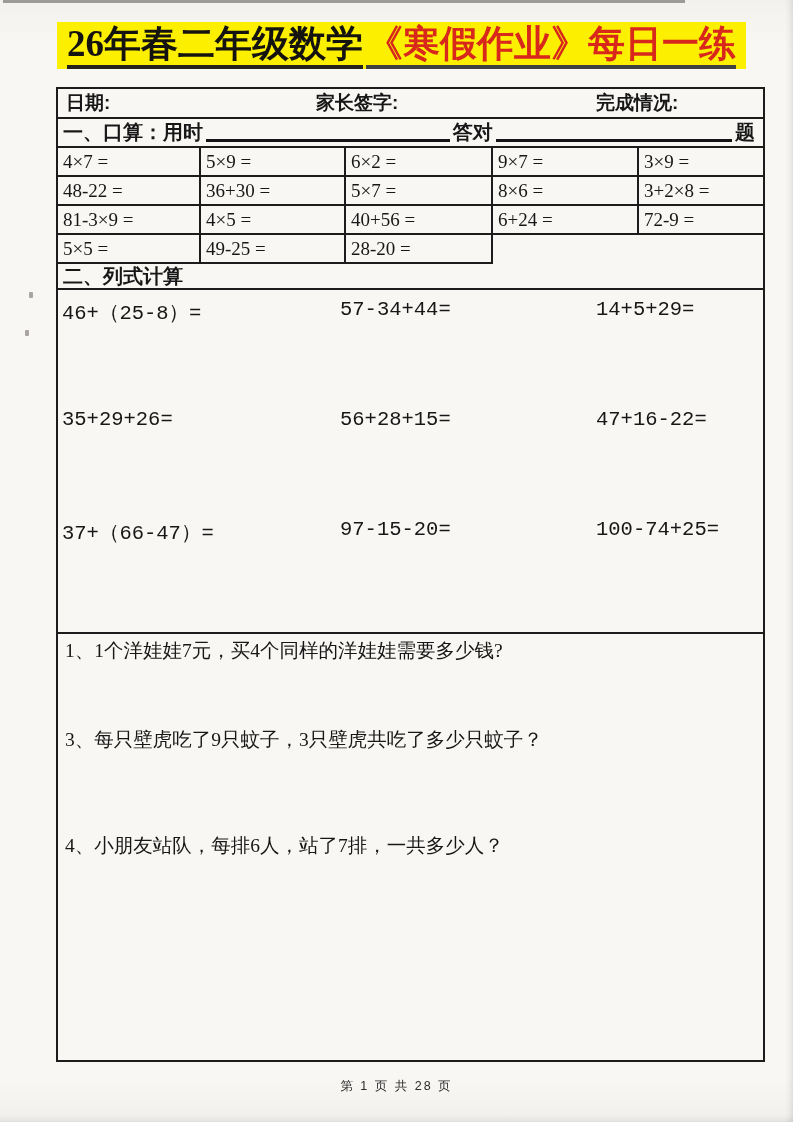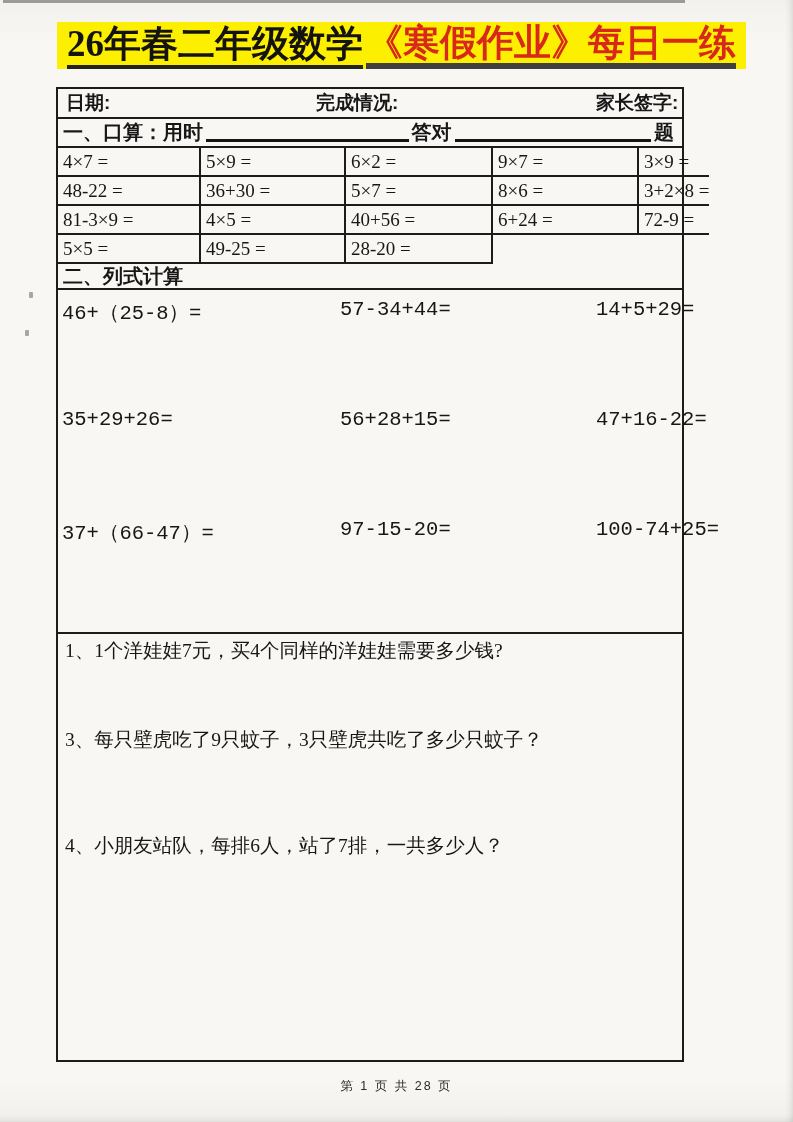--- a/index.html
+++ b/index.html
@@ -31,26 +31,26 @@
     background: #fcf000;
     display: flex; justify-content: space-between;
     padding: 0 10px; box-sizing: border-box;
   }
   .title-seg {
     display: flex; align-items: center;
     font-family: "Liberation Serif", serif;
     font-weight: bold; font-size: 37px; white-space: nowrap;
   }
   .title-black { color: #15130f; border-bottom: 4px solid #26231c; }
-  .title-red   { color: #d8281c; border-bottom: 6px solid #404040; }
+  .title-red   { color: #d8281c; border-bottom: 4px solid #404040; }
 
   
   .sheet {
     position: absolute; left: 56px; top: 87px;
-    width: 628px; height: 975px;
+    width: 709px; height: 975px;
     border: 2px solid #1c1c1c; box-sizing: border-box;
     background: transparent;
   }
   .info-row {
     display: grid; grid-template-columns: 250px 280px 1fr;
     height: 30px; box-sizing: border-box;
     border-bottom: 2px solid #1c1c1c;
     align-items: center;
     font-weight: bold; font-size: 19px;
   }
@@ -132,22 +132,22 @@
 
   <div class="title-bar">
     <span class="title-seg title-black">26年春二年级数学</span>
     <span class="title-seg title-red">《寒假作业》每日一练</span>
   </div>
 
   <div class="sheet">
 
     <div class="info-row">
       <span>日期:</span>
+      <span>家长签字:</span>
       <span>完成情况:</span>
-      <span>家长签字:</span>
     </div>
 
     <div class="oral-head">
       <span class="lbl">一、口算：用时</span>
       <span class="blank-line"></span>
       <span class="lbl">答对</span>
       <span class="blank-line second"></span>
       <span class="lbl">题</span>
     </div>
 

